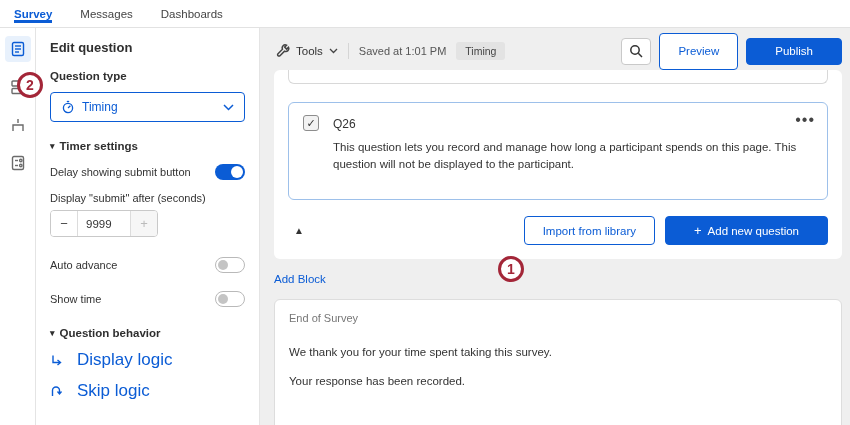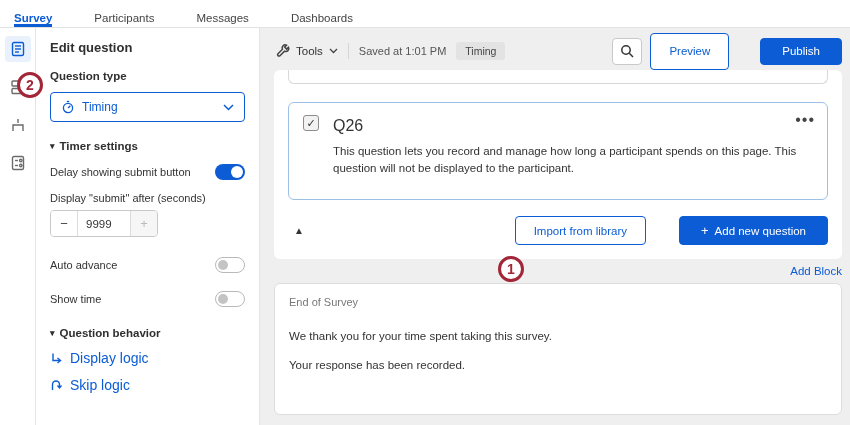--- a/index.html
+++ b/index.html
@@ -1,20 +1,20 @@
 <!DOCTYPE html>
 <html><head>
 <meta charset="utf-8">
 <style>
   * { margin:0; padding:0; box-sizing:border-box; }
   html,body { width:850px; height:425px; overflow:hidden; }
   body { font-family:"Liberation Sans", sans-serif; background:#efefef; position:relative; color:#333; }
 
   
-  .top-nav { height:28px; background:#fff; border-bottom:1px solid #e2e2e2; display:flex; align-items:flex-end; padding-left:14px; gap:42px; }
+  .top-nav { height:28px; background:#fff; border-bottom:1px solid #e2e2e2; display:flex; align-items:center; padding-left:14px; gap:28px; }
   .nav-item { font-size:11.5px; color:#444; display:flex; align-items:center; cursor:pointer; border-bottom:3px solid transparent; padding-top:3px; }
   .nav-item.active { color:#0b5cd5; font-weight:700; border-bottom-color:#0b5cd5; }
 
   
   .app { display:flex; height:397px; }
 
   
   .rail { width:36px; background:#fff; border-right:1px solid #e4e4e4; padding-top:8px; display:flex; flex-direction:column; align-items:center; gap:12px; }
   .rail-btn { width:26px; height:26px; border-radius:4px; display:flex; align-items:center; justify-content:center; cursor:pointer; }
   .rail-btn.active { background:#e8f1fc; }
@@ -34,69 +34,68 @@
   .toggle { width:30px; height:16px; border-radius:8px; position:relative; flex:none; cursor:pointer; }
   .toggle.on { background:#0b5cd5; }
   .toggle.on::after { content:""; position:absolute; right:2px; top:2px; width:12px; height:12px; border-radius:50%; background:#fff; }
   .toggle.off { background:#fff; border:1px solid #b9b9b9; }
   .toggle.off::after { content:""; position:absolute; left:2px; top:2px; width:10px; height:10px; border-radius:50%; background:#c4c4c4; }
   .stepper { display:inline-flex; align-items:stretch; border:1px solid #c9c9c9; border-radius:4px; height:27px; overflow:hidden; margin-bottom:4px; }
   .step-btn { width:27px; display:flex; align-items:center; justify-content:center; font-size:13px; color:#444; cursor:pointer; background:#fff; border:none; }
   .step-btn.minus { border-right:1px solid #dcdcdc; }
   .step-btn.plus  { border-left:1px solid #dcdcdc; color:#bbb; background:#f6f6f6; }
   .step-val { width:52px; border:none; font-size:11.5px; padding:0 0 0 8px; color:#333; font-family:"Liberation Sans",sans-serif; outline:none; }
-  .logic-link { display:flex; align-items:center; gap:7px; color:#0b5cd5; font-size:14px; margin:11px 0; cursor:pointer; }
+  .logic-link { display:flex; align-items:center; gap:14px; color:#0b5cd5; font-size:17px; margin:11px 0; cursor:pointer; }
   .logic-link svg { stroke:#0b5cd5; fill:none; stroke-width:1.4; }
 
   
   .main { flex:1; padding:8px 8px 0 14px; position:relative; }
   .toolbar { display:flex; align-items:center; height:30px; margin-bottom:4px; }
   .tools-btn { display:flex; align-items:center; gap:6px; background:transparent; border:none; font-size:11.5px; color:#333; padding:0 8px 0 2px; cursor:pointer; height:26px; font-family:"Liberation Sans",sans-serif; }
   .tb-sep { width:1px; height:16px; background:#d5d5d5; margin:0 10px 0 2px; }
   .saved { font-size:11px; color:#555; }
   .draft-pill { background:#e3e3e3; color:#444; font-size:10.5px; border-radius:3px; padding:3px 9px; margin-left:10px; }
   .tb-right { margin-left:auto; display:flex; align-items:center; gap:8px; }
   .search-btn { width:30px; height:27px; background:#fff; border:1px solid #c9c9c9; border-radius:4px; display:flex; align-items:center; justify-content:center; cursor:pointer; }
   .btn-outline { background:#fff; border:1px solid #0b5cd5; color:#0b5cd5; font-size:11.5px; border-radius:4px; height:37px; padding:0 18px; cursor:pointer; font-family:"Liberation Sans",sans-serif; }
-  .btn-solid { background:#0b5cd5; border:1px solid #0b5cd5; color:#fff; font-size:11.5px; border-radius:4px; height:27px; padding:0 21px; cursor:pointer; font-family:"Liberation Sans",sans-serif;margin-left:23px; }
+  .btn-solid { background:#0b5cd5; border:1px solid #0b5cd5; color:#fff; font-size:11.5px; border-radius:4px; height:27px; padding:0 28px; cursor:pointer; font-family:"Liberation Sans",sans-serif; }
 
   .block { background:#fff; border-radius:6px; padding:0 14px 14px 14px; }
   .partial-card { height:14px; border:1px solid #d8d8d8; border-top:none; border-radius:0 0 6px 6px; margin-bottom:18px; }
   .q-card { border:1.5px solid #9dc0ea; border-radius:6px; padding:12px 12px 14px 14px; min-height:98px; position:relative; }
   .q-top { display:flex; align-items:flex-start; }
   .checkbox { width:16px; height:16px; border:1px solid #8d8d8d; border-radius:3px; background:#f2f2f2; font-size:11px; color:#333; display:flex; align-items:center; justify-content:center; cursor:pointer; flex:none; }
-  .q-id { font-size:16px; color:#333; margin-left:14px; padding-top:2px; }
+  .q-id { font-size:12px; color:#333; margin-left:14px; padding-top:2px; }
   .q-menu { margin-left:auto; font-size:16px; color:#444; line-height:10px; cursor:pointer; letter-spacing:1px; }
   .q-desc { font-size:11.5px; color:#333; line-height:1.5; margin:8px 0 0 30px; max-width:480px; }
   .block-footer { display:flex; align-items:center; margin-top:16px; }
   .collapse-btn { font-size:10px; color:#333; cursor:pointer; padding:4px 6px; }
   .footer-btns { margin-left:auto; display:flex; gap:10px; }
   .btn-outline.sm, .btn-solid.sm { height:29px; }
   .plus-glyph { font-size:13px; margin-right:6px; }
 
-  .add-block-row { height:24px; display:flex; align-items:center; justify-content:flex-end; }
+  .add-block-row { height:40px; display:flex; align-items:center; justify-content:flex-start; }
   .add-block-link { color:#0b5cd5; font-size:11.5px; cursor:pointer; }
 
   .eos-card { background:#fff; border:1px solid #ddd; border-radius:6px; padding:12px 14px; height:132px; }
   .eos-label { font-size:11px; color:#777; }
   .eos-line { font-size:11.5px; color:#333; }
   .eos-line.first { margin-top:22px; }
   .eos-line.second { margin-top:17px; }
 
   
   .annotation { position:absolute; width:26px; height:26px; border:3px solid #a32638; border-radius:50%; background:#fff; color:#a32638; font-weight:700; font-size:14px; display:flex; align-items:center; justify-content:center; z-index:50; }
   .ann-2 { left:17px; top:72px; }
   .ann-1 { left:498px; top:256px; }
 </style>
 </head>
 <body>
 
 <div class="top-nav">
   <div class="nav-item active">Survey</div>
-  <div class="nav-item">Participants</div>
   <div class="nav-item">Messages</div>
   <div class="nav-item">Dashboards</div>
 </div>
 
 <div class="app">
 
   <div class="rail">
     <div class="rail-btn active">
       <svg width="16" height="16" viewBox="0 0 16 16">
           <rect x="2.5" y="1.5" width="11" height="13" rx="1.5"></rect>

